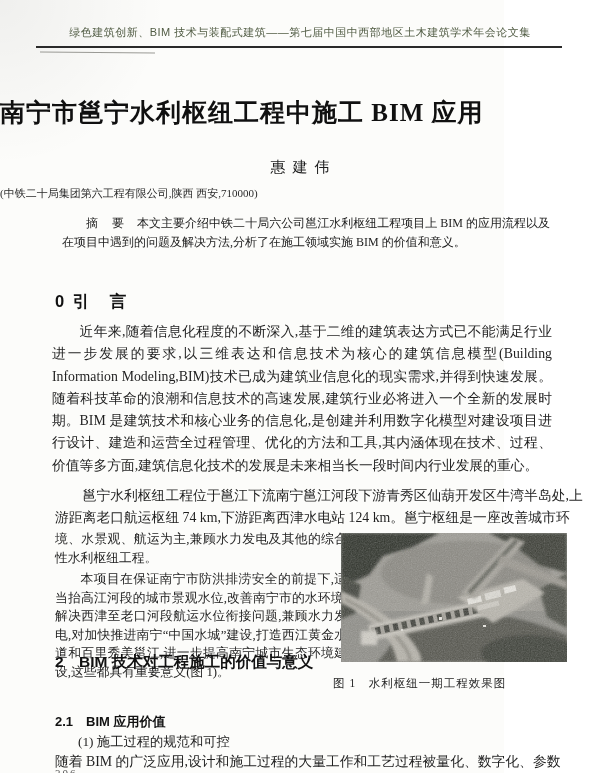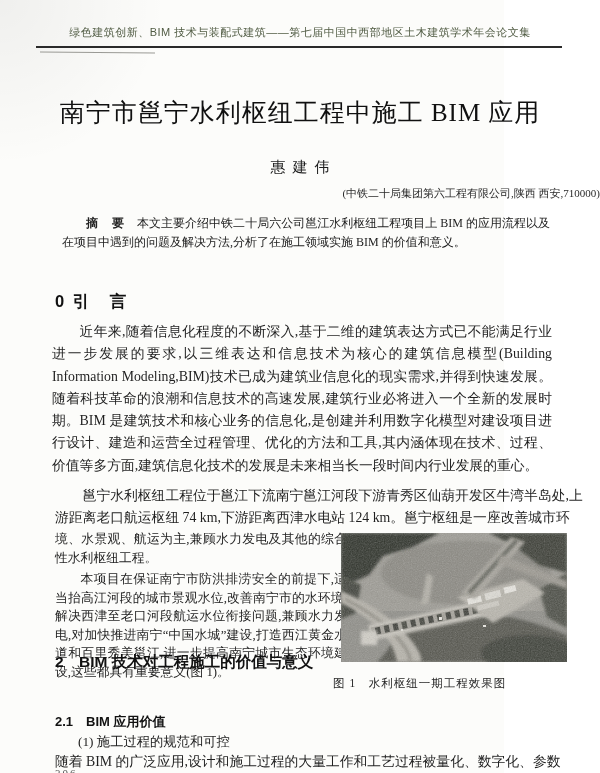--- a/index.html
+++ b/index.html
@@ -19,40 +19,40 @@
   
   .running-head{
     top:25px;left:0;width:600px;text-align:center;
     font-size:11px;letter-spacing:0.5px;color:#515c44;
     font-family:"Liberation Sans","DejaVu Sans",sans-serif;
   }
   .head-rule{top:46px;left:36px;width:526px;height:2px;background:#2a2a2a;}
   .head-rule-ghost{top:52px;left:40px;width:115px;height:1px;background:#9a9a95;transform:rotate(.6deg);}
   
   .paper-title{
-    top:96px;left:0;width:600px;text-align:center;
-    font-size:25px;font-weight:normal;color:#101010;letter-spacing:1px;
+    top:96px;left:0;width:600px;text-align:left;
+    font-size:25px;font-weight:bold;color:#101010;letter-spacing:1px;
   }
   .author-name{
     top:158px;left:0;width:600px;text-align:center;
     font-size:15px;color:#1d1d1d;letter-spacing:7px;text-indent:7px;
   }
   .affiliation{
-    top:186px;left:0;width:600px;text-align:right;
+    top:186px;left:0;width:600px;text-align:left;
     font-size:11px;color:#2a2a2a;
   }
   
   .abstract{
     top:214px;left:62px;width:488px;
     font-size:12px;line-height:18.5px;text-align:justify;color:#222;
     text-indent:2em;
   }
   .abstract b, .kw b{
     font-family:"Liberation Sans","DejaVu Sans",sans-serif;
-    font-weight:bold;font-size:12px;letter-spacing:1px;
+    font-weight:normal;font-size:12px;letter-spacing:1px;
   }
   .kw{
     top:252px;left:62px;width:488px;
     font-size:12px;color:#222;text-indent:2em;
   }
   
   .h-sec{
     font-family:"Liberation Sans","DejaVu Sans",sans-serif;
     font-weight:bold;color:#111;white-space:nowrap;
   }

